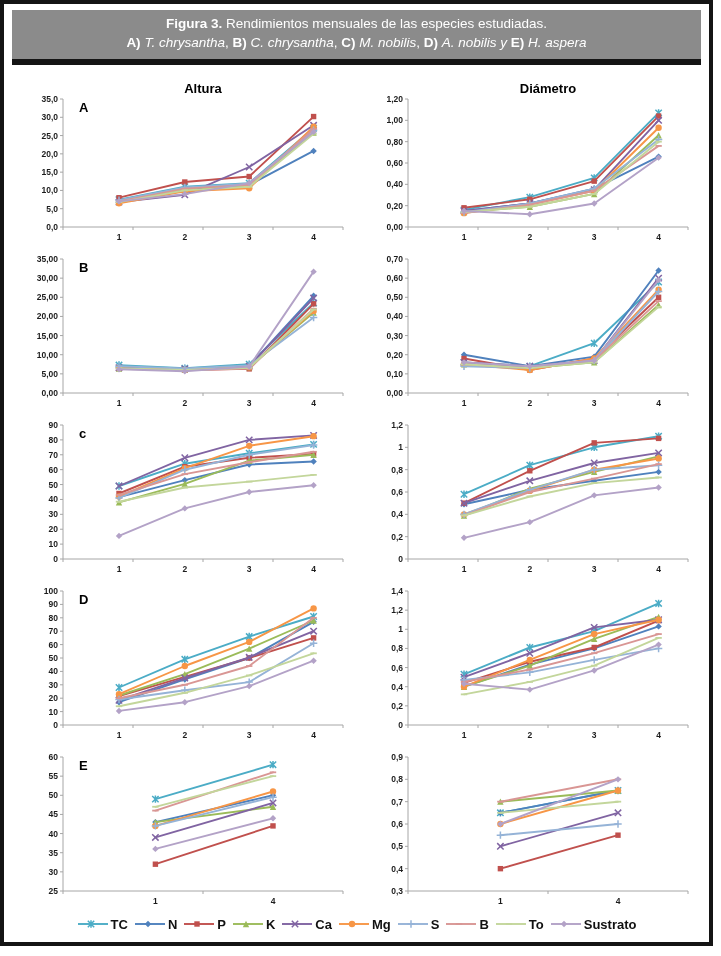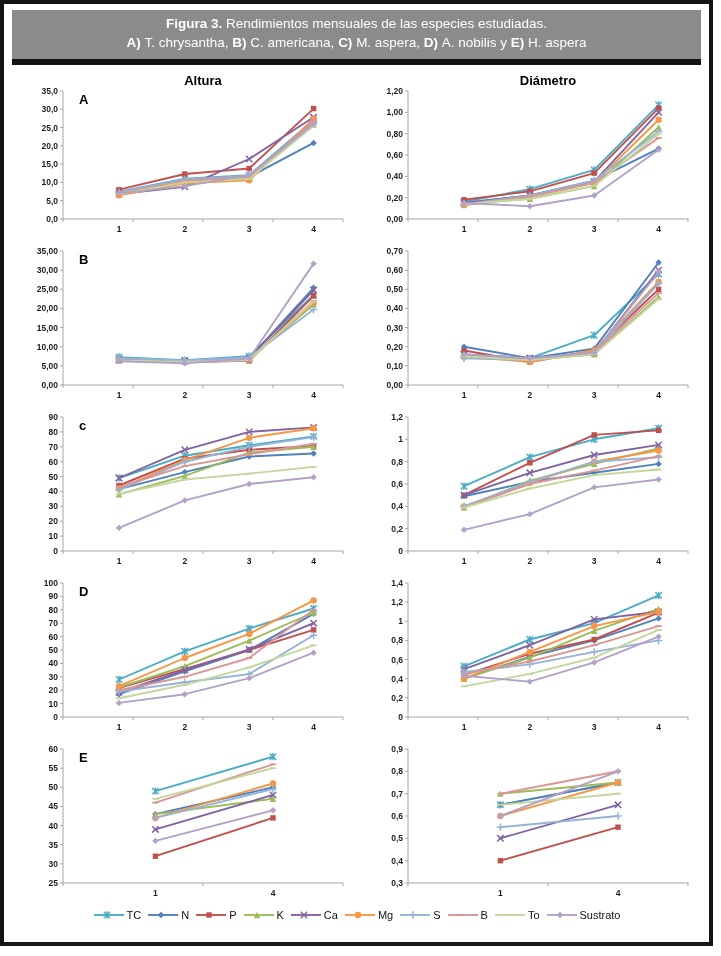--- a/index.html
+++ b/index.html
@@ -1,38 +1,38 @@
 <!DOCTYPE html>
 <html><head>
 <meta charset="utf-8">
 <style>
   html,body{margin:0;padding:0;background:#fff;font-family:"Liberation Sans",sans-serif;}
   .frame{width:713px;min-height:946px;border:4px solid #141414;background:#fff;box-sizing:border-box;}
-  .fig-header{margin:6px 8px 0 8px;background:#8b8b8b;color:#fff;text-align:center;
+  .fig-header{margin:6px 8px 8px 8px;background:#8b8b8b;color:#fff;text-align:center;
               padding:5px 10px 6px 10px;border-bottom:6px solid #141414;
               font-size:13.5px;line-height:1.4;}
   .fig-header .b{font-weight:700;}
-  .fig-header .i{}
+  .fig-header .i{font-style:italic;}
   .fig-header .n{font-weight:400;}
   .charts{display:grid;grid-template-columns:1fr 1fr;padding:8px 4px 0 10px;}
   .chart{display:flex;justify-content:center;align-items:center;}
   svg text.tick{font-family:"Liberation Sans",sans-serif;font-size:8.5px;font-weight:700;fill:#1c1c1c;}
   svg text.ctitle{font-family:"Liberation Sans",sans-serif;font-size:13px;font-weight:700;fill:#000;}
   .legend{display:flex;justify-content:center;align-items:center;gap:6px;padding:6px 4px 10px 4px;}
   .legend-item{display:flex;align-items:center;gap:2px;}
-  .legend-item .lbl{font-size:11px;font-weight:400;color:#111;}
+  .legend-item .lbl{font-size:13px;font-weight:700;color:#111;}
 </style>
 </head>
 <body>
 
 <div class="frame">
 
   <div class="fig-header">
     <div><span class="b">Figura 3.</span><span class="n"> Rendimientos mensuales de las especies estudiadas.</span></div>
-    <div><span class="b">A) </span><span class="i">T. chrysantha</span><span class="n">, </span><span class="b">B) </span><span class="i">C. americana</span><span class="n">, </span><span class="b">C) </span><span class="i">M. aspera</span><span class="n">, </span><span class="b">D) </span><span class="i">A. nobilis y </span><span class="b">E) </span><span class="i">H. aspera</span></div>
+    <div><span class="b">A) </span><span class="i">T. chrysantha</span><span class="n">, </span><span class="b">B) </span><span class="i">C. chrysantha</span><span class="n">, </span><span class="b">C) </span><span class="i">M. nobilis</span><span class="n">, </span><span class="b">D) </span><span class="i">A. nobilis y </span><span class="b">E) </span><span class="i">H. aspera</span></div>
   </div>
 
   <div class="charts">
     <div class="chart">
         <svg viewBox="0 0 336 166" width="336" height="166">
           <path d="M44 18L44 146" stroke="#a6a6a6" stroke-width="1"></path>
           <path d="M44 146L324 146" stroke="#a6a6a6" stroke-width="1"></path>
           <path d="M41 18L44 18" stroke="#a6a6a6" stroke-width="1"></path>
           <text x="39" y="21" text-anchor="end" class="tick">35,0</text>
           <path d="M41 36.285714285714285L44 36.285714285714285" stroke="#a6a6a6" stroke-width="1"></path>

